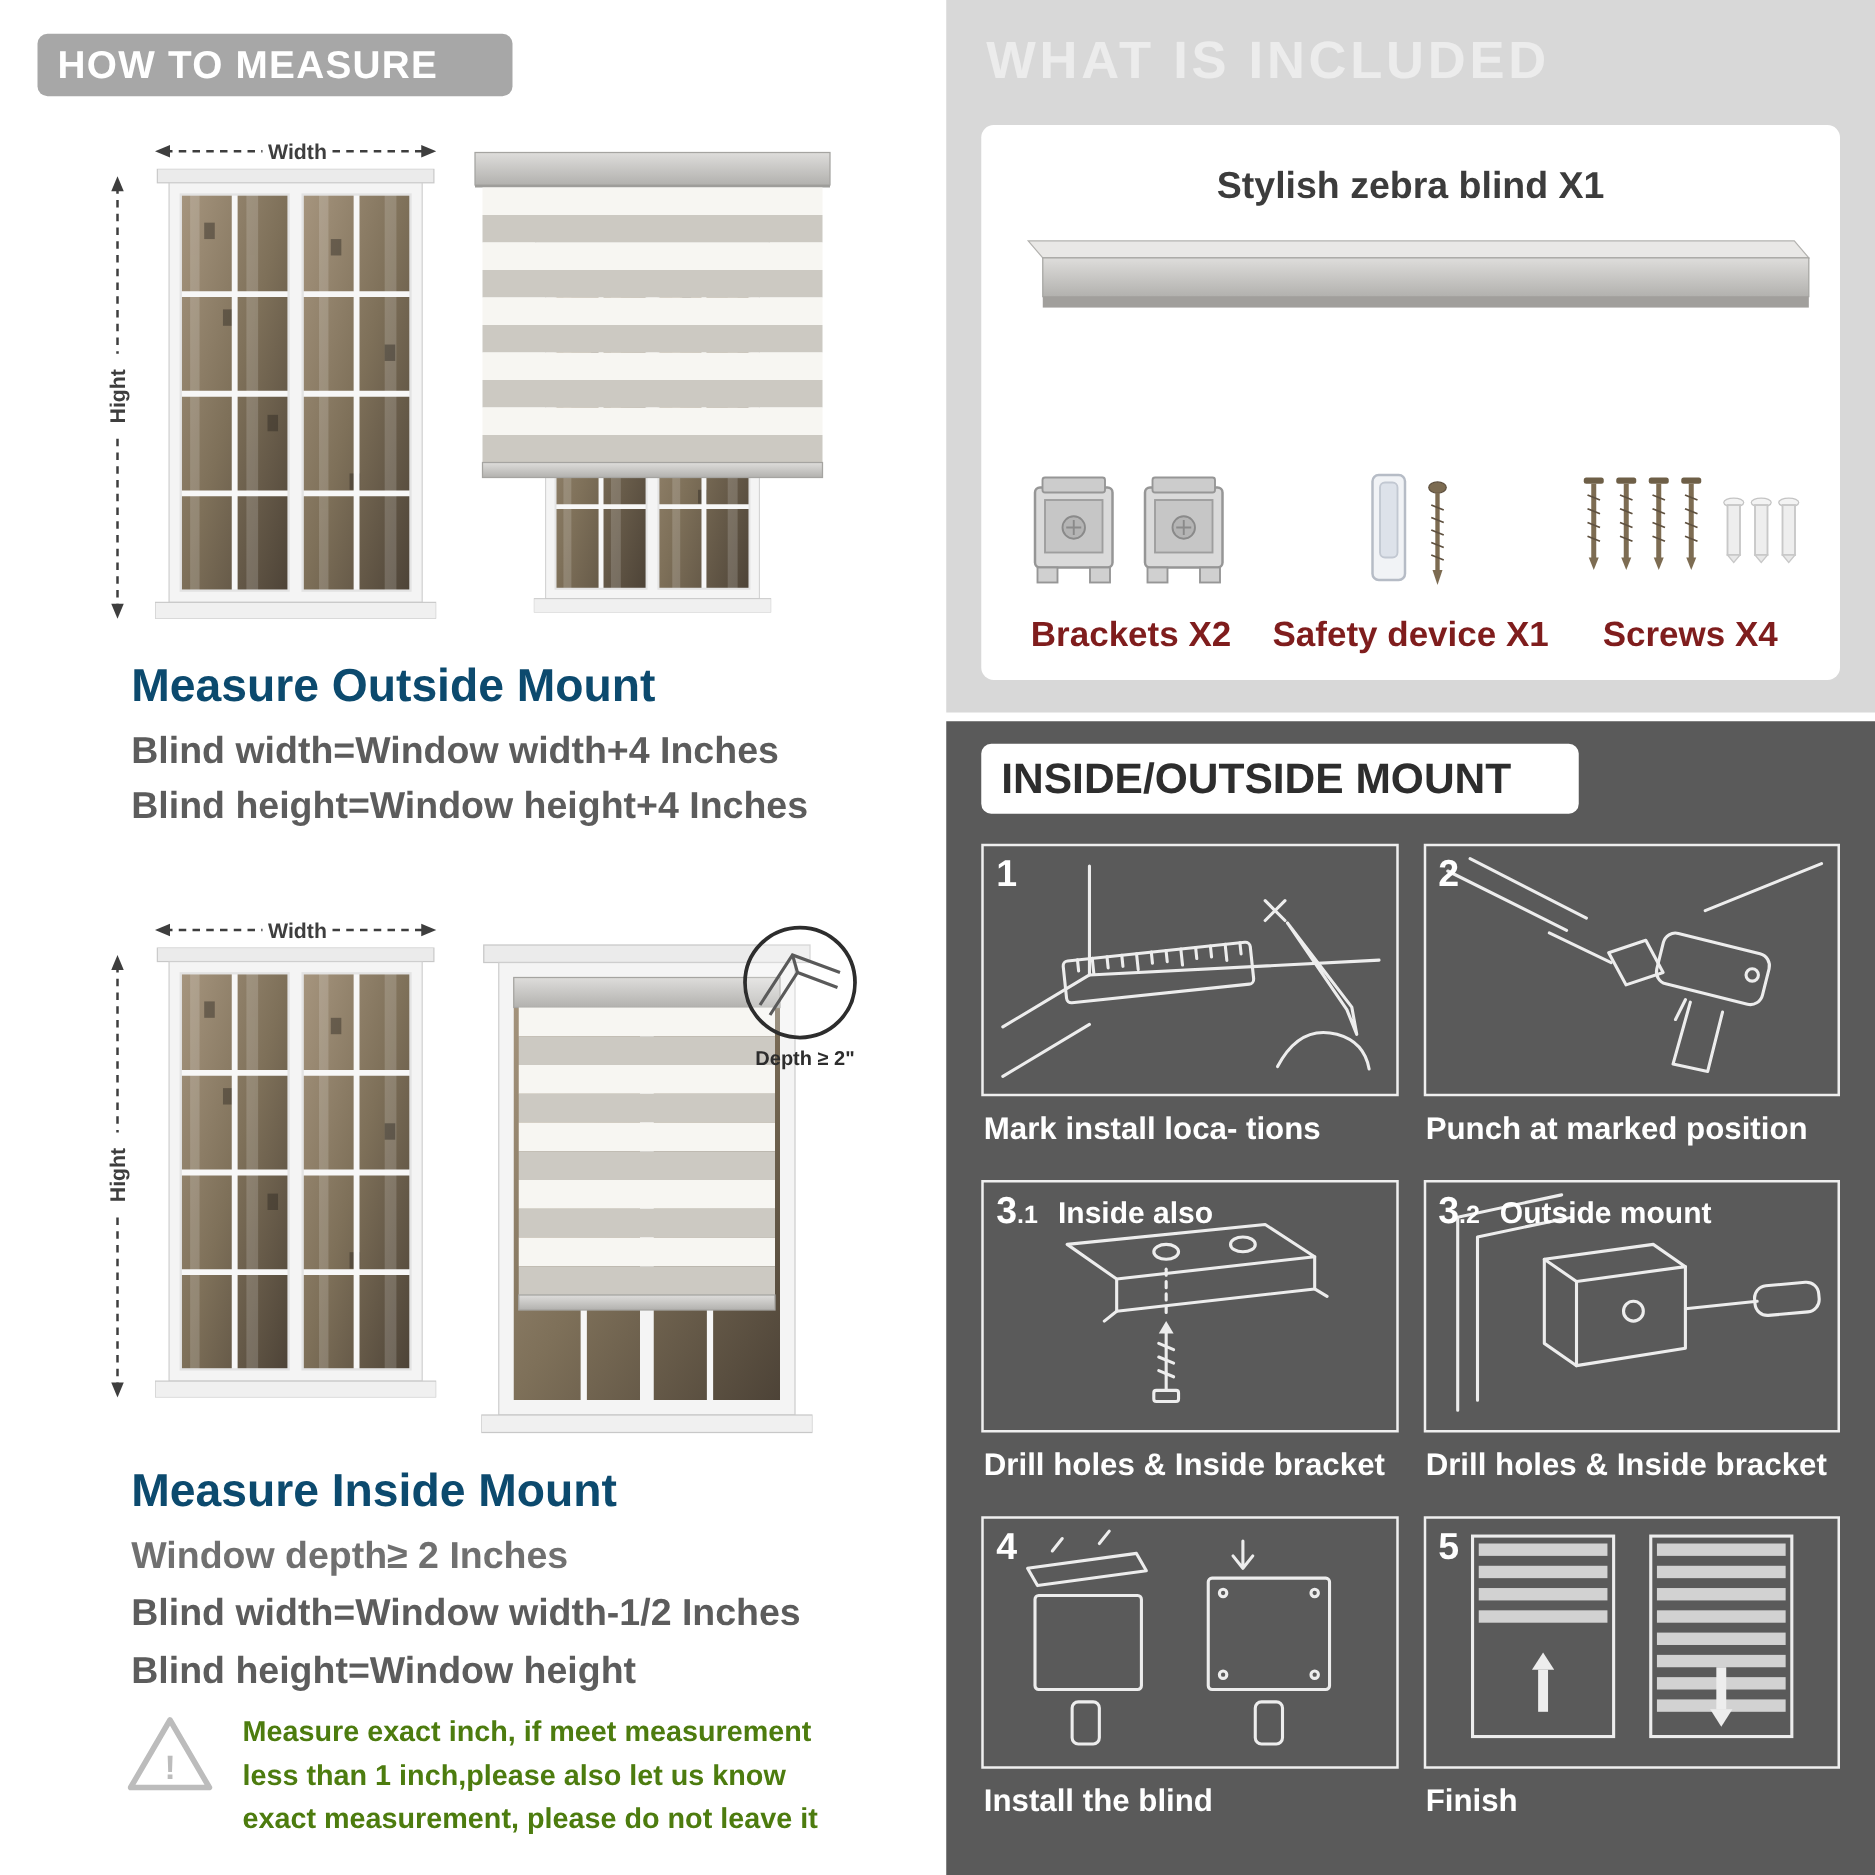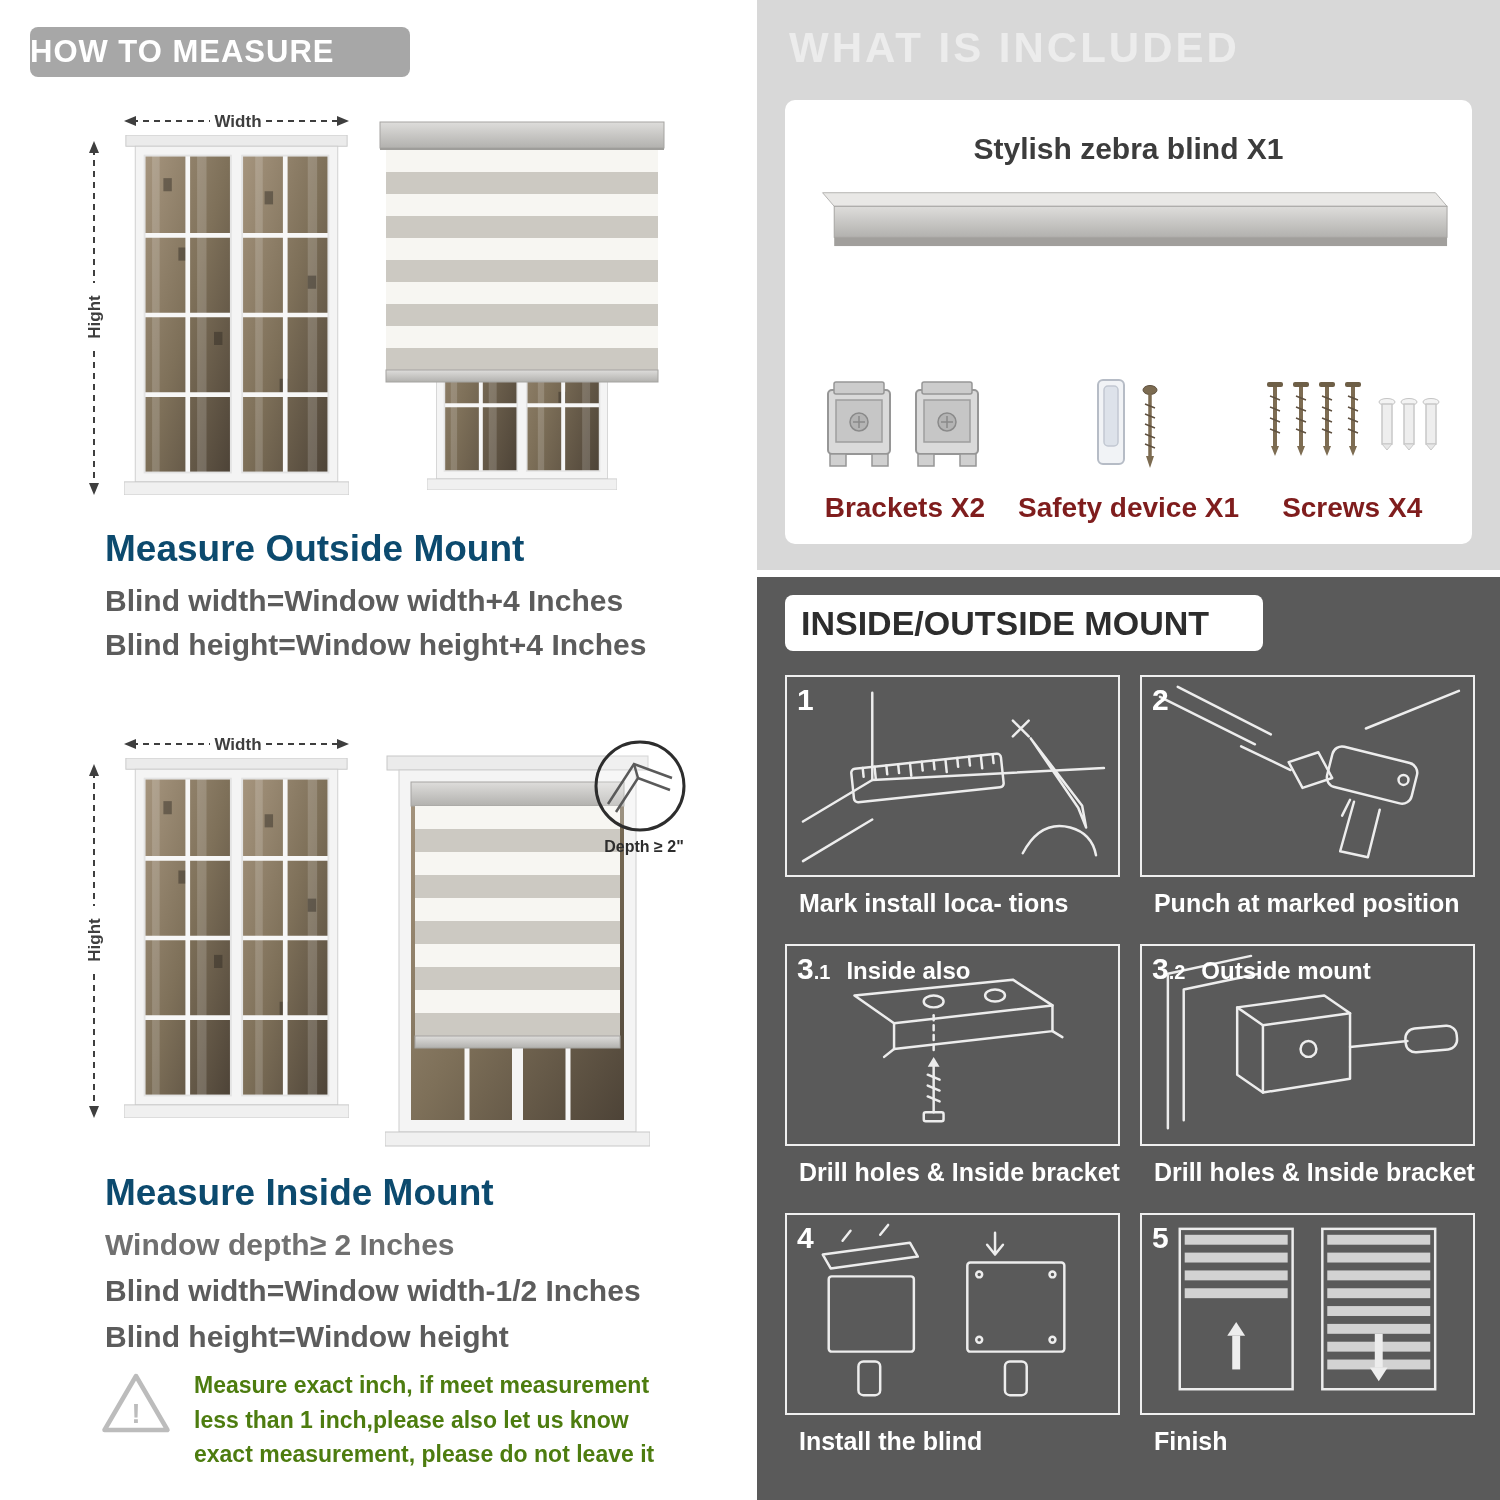--- a/index.html
+++ b/index.html
@@ -1,21 +1,21 @@
 <!DOCTYPE html>
 <html><head>
 <meta charset="utf-8">
 <style>
   *{margin:0;padding:0;box-sizing:border-box}
   html,body{width:1500px;height:1500px}
   body{position:relative;background:#ffffff;font-family:"Liberation Sans","DejaVu Sans",sans-serif;overflow:hidden}
   .abs{position:absolute}
   
   .pill-gray{left:30px;top:27px;width:380px;height:50px;background:#a7a7a7;border-radius:8px;color:#fff;
-    font-size:31px;font-weight:bold;line-height:50px;padding-left:0;letter-spacing:1px}
+    font-size:31px;font-weight:bold;line-height:50px;padding-left:16px;letter-spacing:1px}
   .measure-heading{font-size:37px;font-weight:bold;color:#0c4a6e;white-space:nowrap}
   .formula{font-size:30px;font-weight:bold;color:#5c5c5c;white-space:nowrap}
   .formula.light{color:#707070}
   .warning{display:flex;gap:22px;align-items:flex-start}
   .warning-text{width:472px;font-size:23px;font-weight:bold;color:#4d7c0f;line-height:1.5}
   
   .included-panel{left:757px;top:0;width:743px;height:570px;background:#d8d8d8}
   .included-header{position:absolute;left:32px;top:24px;font-size:42px;font-weight:bold;color:#ececec;letter-spacing:3px;white-space:nowrap}
   .included-card{position:absolute;left:28px;top:100px;width:687px;height:444px;background:#ffffff;border-radius:10px}
   .blind-label{text-align:center;margin-top:32px;font-size:30px;font-weight:bold;color:#3c3c3c}
@@ -27,21 +27,21 @@
   .mount-panel{left:757px;top:577px;width:743px;height:1004px;background:#5a5a5a}
   .mount-pill{position:absolute;left:28px;top:18px;width:478px;height:56px;background:#ffffff;border-radius:8px;
     color:#2d2d2d;font-size:34px;font-weight:bold;line-height:56px;padding-left:16px;white-space:nowrap}
   .steps-grid{position:absolute;left:28px;top:98px;width:687px;display:grid;grid-template-columns:1fr 1fr;column-gap:20px}
   .step-box{position:relative;height:202px;border:2px solid #efefef}
   .step-art{display:block;width:100%;height:100%}
   .step-num{position:absolute;top:6px;left:10px;color:#fff;font-weight:bold;white-space:nowrap}
   .step-num .n{font-size:30px}
   .step-num .sub{font-size:20px}
   .step-num .ttl{font-size:24px;margin-left:16px}
-  .step-caption{color:#ffffff;font-size:25px;font-weight:bold;margin:12px 0 26px 14px;white-space:nowrap}
+  .step-caption{color:#ffffff;font-size:25px;font-weight:bold;margin:12px 0 26px 2px;white-space:nowrap}
 </style>
 </head>
 <body>
 
 <svg width="0" height="0" style="position:absolute" aria-hidden="true">
 <defs>
   <linearGradient id="glassGrad" x1="0" y1="0" x2="1" y2="1">
     <stop offset="0" stop-color="#a6957e"></stop>
         <stop offset="0.5" stop-color="#7e7059"></stop>
         <stop offset="1" stop-color="#4d4337"></stop>

